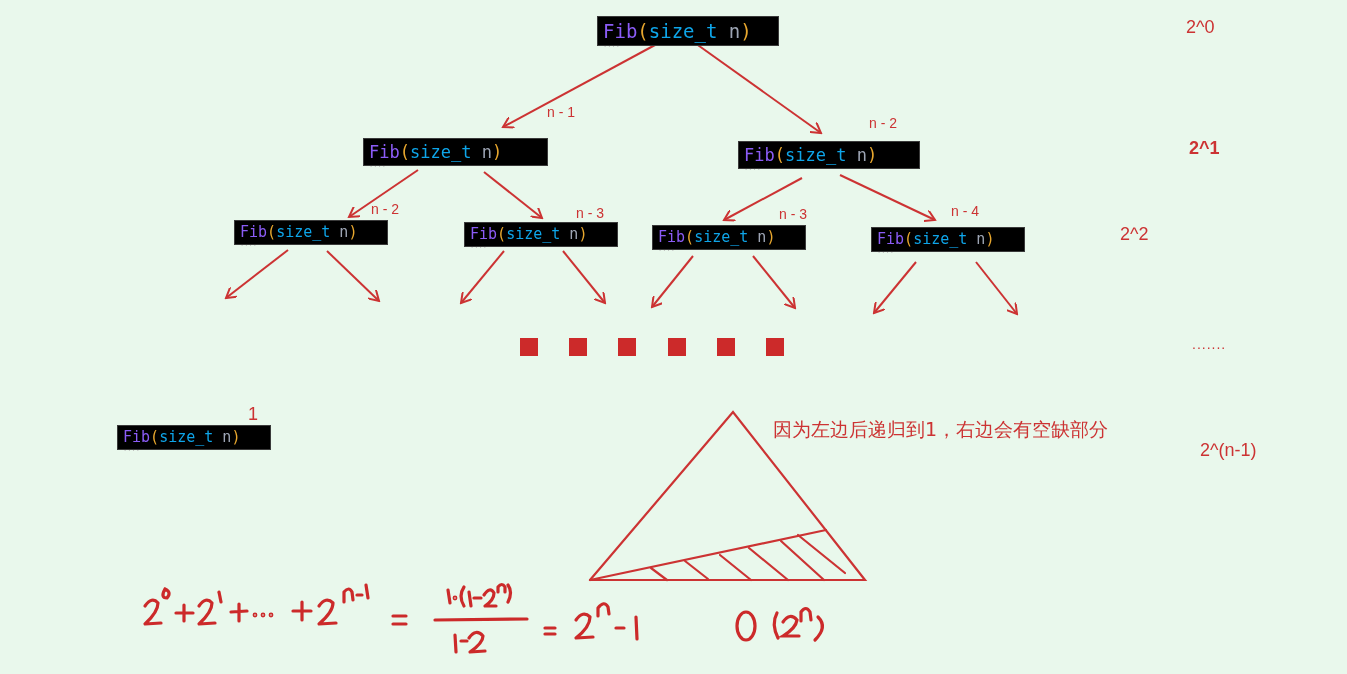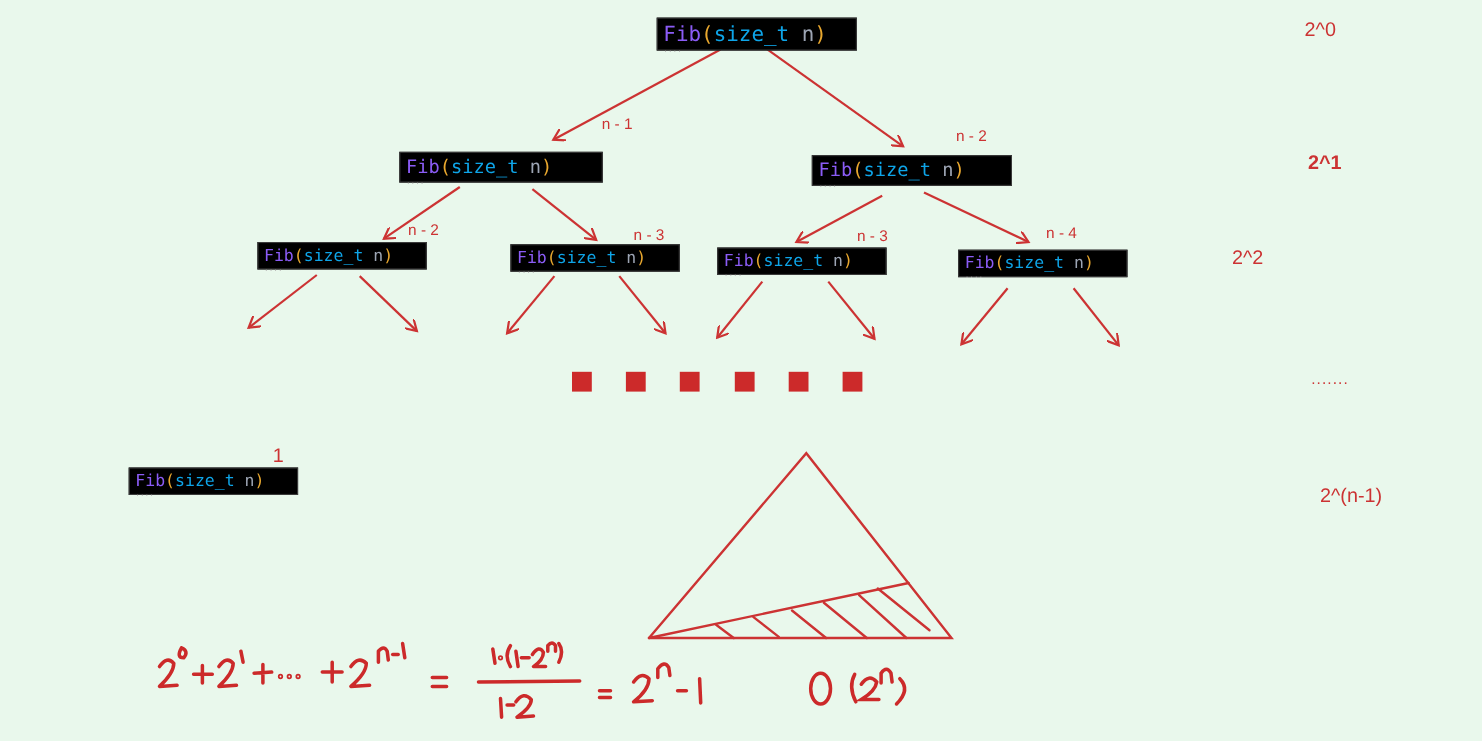--- a/index.html
+++ b/index.html
@@ -190,13 +190,14 @@
 <div class="sq" style="left:717px; top:338px;"></div>
 <div class="sq" style="left:766px; top:338px;"></div>
 
 <span class="lbl lvl" style="left:1186px; top:17px;">2^0</span>
 <span class="lbl lvl" style="left:1189px; top:138px;font-weight:bold;">2^1</span>
 <span class="lbl lvl" style="left:1120px; top:224px;">2^2</span>
 <span class="lbl lvl" style="left:1192px; top:336px; font-size:14px; letter-spacing:1px;">.......</span>
 <span class="lbl lvl" style="left:1200px; top:440px;">2^(n-1)</span>
 
 <div class="note">
+  <div>因为左边后递归到1，右边会有空缺部分</div>
 </div>
 
 </body></html>

